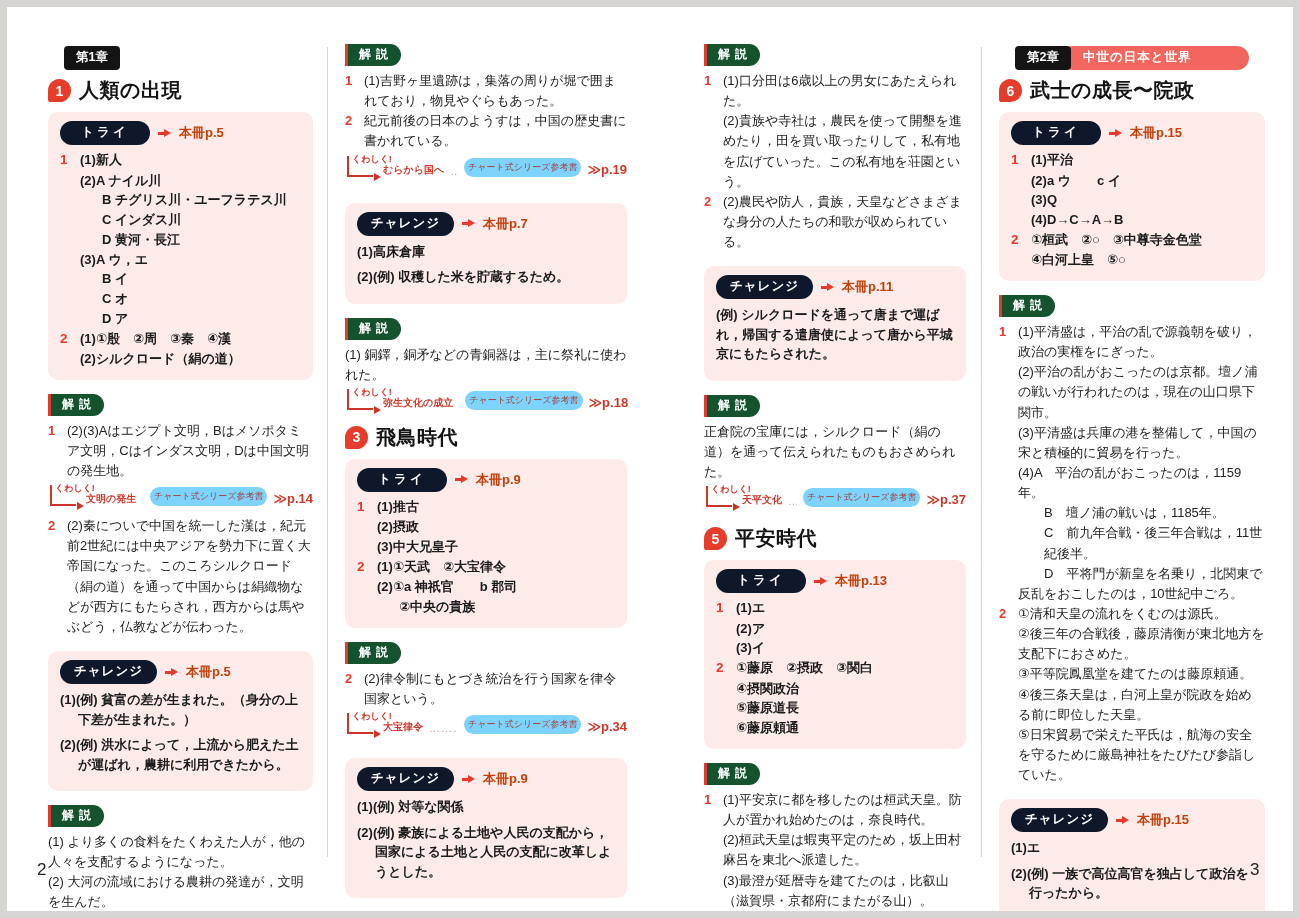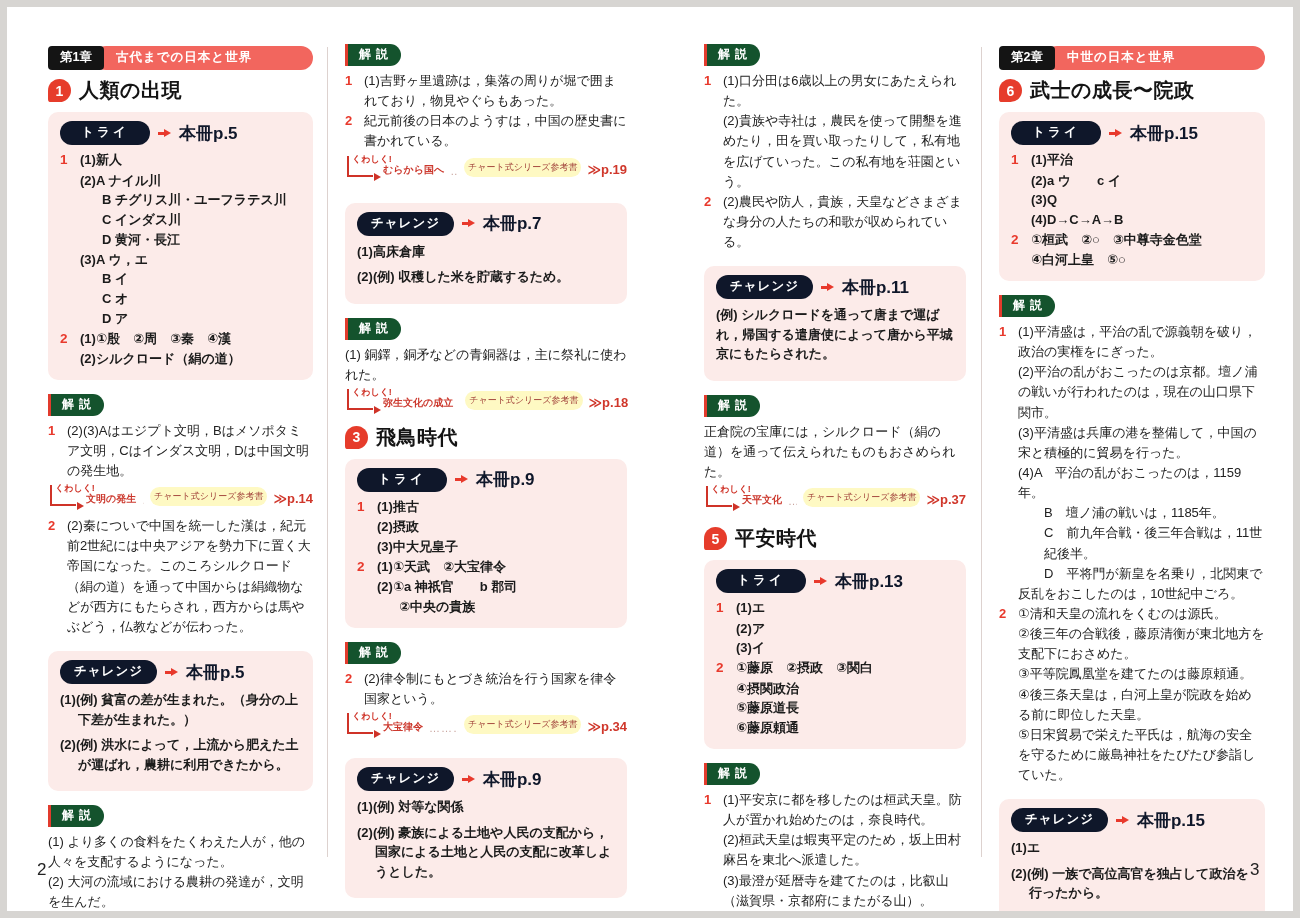--- a/index.html
+++ b/index.html
@@ -15,21 +15,21 @@
   .col1{left:41px;width:265px;}
   .col2{left:338px;width:282px;}
   .col3{left:697px;width:262px;}
   .col4{left:992px;width:266px;}
   .vr{position:absolute;top:40px;width:1px;height:810px;background:#ddd2cf;}
   .vr1{left:320px;} .vr2{left:974px;}
   .pagenum{position:absolute;top:853px;font-size:17px;color:#222;}
   .pn-l{left:30px;} .pn-r{left:1243px;}
 
   
-  .chapter{display:flex;align-items:center;margin:2px 0 8px;height:23px;}
+  .chapter{display:flex;align-items:center;margin:2px 16px 8px;height:23px;}
   .ch-num{position:relative;z-index:1;background:#141414;color:#fff;font-weight:bold;font-size:12.5px;
     padding:3px 12px 4px;border-radius:4px;white-space:nowrap;}
   .ch-title{flex:1;background:#f2665e;color:#fff;font-weight:bold;font-size:12.5px;
     padding:3px 10px 4px 22px;border-radius:12px;margin-left:-10px;letter-spacing:1px;}
 
   
   .sechead{display:flex;align-items:center;gap:8px;margin:2px 0 8px;}
   .secnum{flex:0 0 23px;height:23px;background:#e63c2b;color:#fff;border-radius:12px 12px 12px 3px;
     font-size:14px;font-weight:bold;display:flex;align-items:center;justify-content:center;}
   .sectitle{font-size:20px;font-weight:bold;color:#141414;letter-spacing:0.5px;}
@@ -37,21 +37,21 @@
   
   .abox{background:#fcebe9;border-radius:10px;padding:9px 10px 11px 12px;margin-bottom:14px;}
   .bhead{display:flex;align-items:center;gap:8px;margin-bottom:5px;}
   .pill{min-width:62px;text-align:center;background:#0f172a;color:#fff;border-radius:999px;
     font-size:12.5px;font-weight:bold;padding:3px 14px 4px;letter-spacing:3px;white-space:nowrap;}
   .pill.chal{letter-spacing:1px;}
   .arr{position:relative;width:13px;height:9px;flex:0 0 13px;}
   .arr::before{content:"";position:absolute;left:0;top:3px;width:7px;height:3px;background:#e8392c;}
   .arr::after{content:"";position:absolute;left:6px;top:0;border-left:7px solid #e8392c;
     border-top:4.5px solid transparent;border-bottom:4.5px solid transparent;}
-  .bref{font-size:17px;font-weight:bold;color:#0f172a;}
+  .bref{font-size:13px;font-weight:bold;color:#c2410c;}
   .arow{display:flex;font-size:13px;line-height:1.52;}
   .an{flex:0 0 20px;color:#e8392c;font-weight:bold;font-size:13.5px;}
   .at{font-weight:bold;color:#1b1b1b;}
   .at.i1{padding-left:22px;}
   .crow{font-size:13px;line-height:1.5;font-weight:bold;color:#1b1b1b;margin:6px 0;}
   .crow.h18{padding-left:18px;text-indent:-18px;}
 
   
   .kblock{margin-bottom:14px;}
   .ktag{display:inline-block;background:#14532d;color:#fff;font-size:12px;font-weight:bold;
@@ -66,33 +66,32 @@
   
   .kw{display:flex;align-items:flex-end;gap:6px;margin:4px 0 10px 2px;}
   .kw-ic{position:relative;flex:0 0 24px;width:24px;height:19px;
     border-left:2.5px solid #cf3328;border-bottom:2.5px solid #cf3328;margin-right:4px;}
   .kw-ic::after{content:"";position:absolute;right:-8px;bottom:-6px;
     border-left:7px solid #cf3328;border-top:4.5px solid transparent;border-bottom:4.5px solid transparent;}
   .kw-lb{position:absolute;left:3px;top:-3px;font-size:9px;font-style:normal;
     color:#cf3328;font-weight:bold;white-space:nowrap;}
   .kw-topic{font-size:10px;font-weight:bold;color:#cc392e;white-space:nowrap;}
   .kw-dots{font-size:11px;color:#c9a49e;letter-spacing:1px;overflow:hidden;white-space:nowrap;}
-  .kw-badge{background:#fef9c3;color:#a04039;font-size:9px;padding:3px 4px;border-radius:999px;white-space:nowrap;}
+  .kw-badge{background:#7dd3fc;color:#a04039;font-size:9px;padding:3px 4px;border-radius:999px;white-space:nowrap;}
   .kw-page{color:#d0372b;font-weight:bold;font-size:13px;white-space:nowrap;}
 </style>
 </head>
 <body>
 
 <div class="spread">
 
   <div class="col col1">
 
     <div class="chapter">
       <span class="ch-num">第1章</span>
-      <span class="ch-title">古代までの日本と世界</span>
     </div>
 
     <div class="sechead">
       <span class="secnum">1</span>
       <span class="sectitle">人類の出現</span>
     </div>
 
     <section class="abox">
       <div class="bhead">
         <span class="pill">トライ</span>

